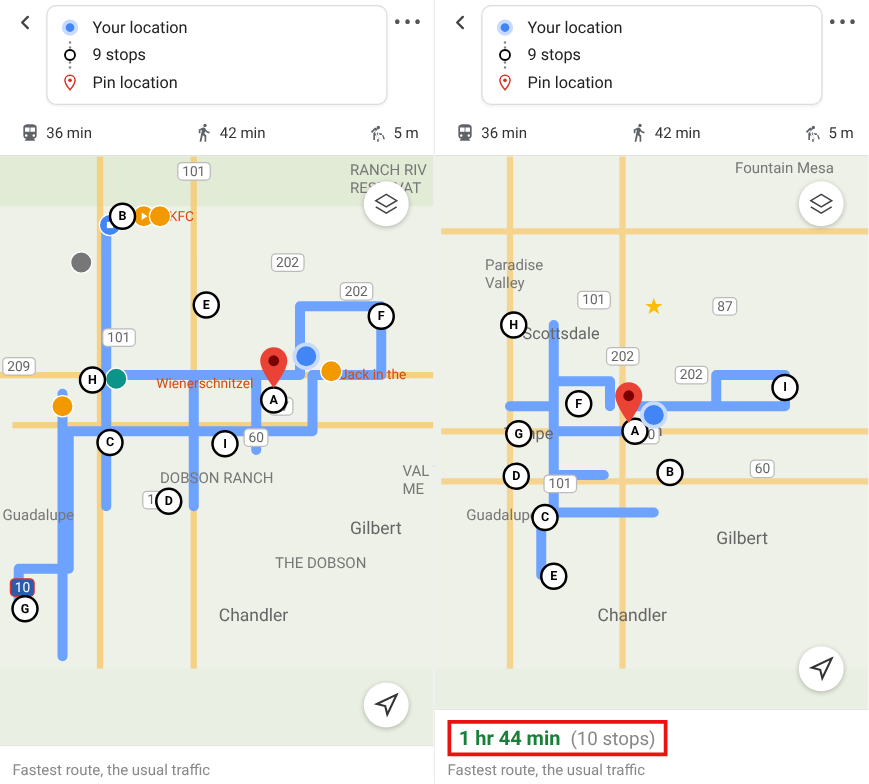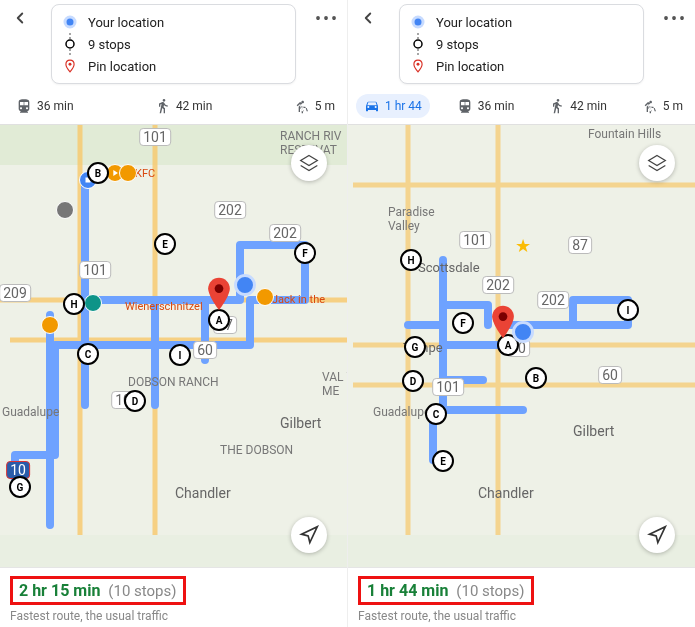--- a/index.html
+++ b/index.html
@@ -1,19 +1,19 @@
 <!DOCTYPE html>
 <html><head>
 <meta charset="utf-8">
 <style>
 html,body{margin:0;padding:0;font-family:-apple-system,BlinkMacSystemFont,"Segoe UI",Roboto,Arial,sans-serif;background:#fff}
 .wrap{display:flex;width:695px;height:627px}
 .panel{position:relative;width:50%;height:100%;display:flex;flex-direction:column;overflow:hidden}
 .panel+.panel{border-left:1px solid #eee}
-.topbar{display:flex;align-items:flex-start;padding:4px 6px 0 6px;gap:17px}
+.topbar{display:flex;align-items:flex-start;padding:4px 6px 0 6px;gap:3px}
 .back{width:28px;height:28px;display:flex;align-items:center;justify-content:center;cursor:pointer}
 .back svg{width:18px;height:18px}
 .routebox{flex:1;border:1px solid #dadce0;border-radius:8px;background:#fff;padding:6px 10px;box-shadow:0 1px 2px rgba(0,0,0,0.05)}
 .routebox .row{display:flex;align-items:center;gap:10px;height:22px;font-size:13px;color:#222}
 .dotcol{width:16px;display:flex;flex-direction:column;align-items:center}
 .dotcol .stem{display:flex;flex-direction:column;align-items:center;gap:2px;margin-top:-1px;margin-bottom:-1px}
 .dotcol .stem span{width:2px;height:2px;border-radius:50%;background:#888}
 .more{width:28px;height:28px;display:flex;align-items:center;justify-content:center;cursor:pointer;color:#555;font-size:18px;letter-spacing:2px}
 .modes{display:flex;align-items:center;justify-content:space-between;border-bottom:1px solid #e0e0e0;padding:4px 4px 6px 8px;margin-top:6px;gap:6px}
 .mode{display:flex;align-items:center;gap:5px;font-size:12px;color:#333;cursor:pointer;padding:4px 8px;border-radius:14px;white-space:nowrap}
@@ -22,21 +22,21 @@
 .maparea{position:relative;flex:1;background:#e9efe2;overflow:hidden}
 .mapsvg{position:absolute;inset:0}
 .layer-btn,.compass-btn{position:absolute;width:36px;height:36px;border-radius:50%;background:#fff;box-shadow:0 1px 4px rgba(0,0,0,0.25);display:flex;align-items:center;justify-content:center;cursor:pointer}
 .layer-btn{top:20px;right:20px}
 .compass-btn{bottom:14px;right:20px}
 .city-label{position:absolute;font-size:12px;color:#777;pointer-events:none}
 .poi-label{position:absolute;font-size:11px;color:#d9480f;pointer-events:none}
 .stop{position:absolute;width:18px;height:18px;border:2px solid #000;border-radius:50%;background:#fff;display:flex;align-items:center;justify-content:center;font-size:10px;font-weight:700;transform:translate(-50%,-50%)}
 .bluedot{position:absolute;width:16px;height:16px;border-radius:50%;background:#4285f4;border:3px solid #c7dbff;transform:translate(-50%,-50%)}
 .redpin{position:absolute;transform:translate(-50%,-100%)}
-.shield{position:absolute;font-size:14px;color:#666;background:#fff;border:1px solid #bbb;border-radius:4px;padding:0 3px;transform:translate(-50%,-50%)}
+.shield{position:absolute;font-size:11px;color:#666;background:#fff;border:1px solid #bbb;border-radius:4px;padding:0 3px;transform:translate(-50%,-50%)}
 .bottom{padding:8px 10px 4px 10px;border-top:1px solid #e5e5e5;background:#fff}
 .hl{display:inline-block;border:3px solid #e11;padding:2px 6px}
 .eta{font-size:16px;font-weight:700;color:#188038}
 .etastops{font-size:15px;color:#888;font-weight:400;margin-left:4px}
 .subtitle{font-size:12px;color:#888;margin-top:4px}
 .poi-dot{position:absolute;width:16px;height:16px;border-radius:50%;background:#f29900;border:1px solid #fff;transform:translate(-50%,-50%);display:flex;align-items:center;justify-content:center}
 .poi-blue{background:#4285f4}
 .poi-teal{background:#0d9488}
 .poi-star{position:absolute;color:#fbbc04;font-size:18px;transform:translate(-50%,-50%)}
 </style>
@@ -180,24 +180,20 @@
           </svg>
         </div>
       <div class="compass-btn">
           <svg width="20" height="20" viewBox="0 0 24 24" fill="none" stroke="#333" stroke-width="2">
             <polygon points="3 11 22 2 13 21 11 13 3 11"></polygon>
           </svg>
         </div>
     </div>
 
     <div class="bottom">
-      <span class="hl">
-        <span class="eta">2 hr 15 min</span>
-        <span class="etastops">(10 stops)</span>
-      </span>
       <div class="subtitle">Fastest route, the usual traffic</div>
     </div>
   </div>
 
   <div class="panel">
     <div class="topbar">
       <div class="back">
         <svg viewBox="0 0 24 24" fill="none" stroke="#444" stroke-width="2.5" stroke-linecap="round" stroke-linejoin="round">
             <polyline points="15 18 9 12 15 6"></polyline>
           </svg>
@@ -233,26 +229,20 @@
                 <path d="M12 2C8 2 5 5 5 9c0 5 7 13 7 13s7-8 7-13c0-4-3-7-7-7z" fill="none" stroke="#d93025" stroke-width="2"></path>
                 <circle cx="12" cy="9" r="2.5" fill="#d93025"></circle>
               </svg>
             </div>
             <span>Pin location</span>
           </div>
       </div>
       <div class="more">•••</div>
     </div>
     <div class="modes">
-      <div class="mode active">
-          <svg viewBox="0 0 24 24" fill="#1a73e8">
-            <path d="M18.9 6.5c-.2-.6-.8-1-1.4-1H6.5c-.6 0-1.2.4-1.4 1L3 12v7c0 .6.4 1 1 1h1c.6 0 1-.4 1-1v-1h12v1c0 .6.4 1 1 1h1c.6 0 1-.4 1-1v-7l-2.1-5.5zM6.5 15c-.8 0-1.5-.7-1.5-1.5S5.7 12 6.5 12s1.5.7 1.5 1.5S7.3 15 6.5 15zm11 0c-.8 0-1.5-.7-1.5-1.5s.7-1.5 1.5-1.5 1.5.7 1.5 1.5-.7 1.5-1.5 1.5zM5 11l1.5-4.5h11L19 11H5z"></path>
-          </svg>
-          <span>1 hr 44</span>
-        </div>
       <div class="mode">
           <svg viewBox="0 0 24 24" fill="#5f6368">
             <path d="M12 2c-4.4 0-8 .5-8 4v10c0 1.9 1.6 3.5 3.5 3.5L6 21v1h12v-1l-1.5-1.5c1.9 0 3.5-1.6 3.5-3.5V6c0-3.5-3.6-4-8-4zM7.5 17C6.7 17 6 16.3 6 15.5S6.7 14 7.5 14s1.5.7 1.5 1.5S8.3 17 7.5 17zm4-6H6V6h5.5v5zm1 0V6H18v5h-5.5zm4 6c-.8 0-1.5-.7-1.5-1.5s.7-1.5 1.5-1.5 1.5.7 1.5 1.5-.7 1.5-1.5 1.5z"></path>
           </svg>
           <span>36 min</span>
         </div>
       <div class="mode">
           <svg viewBox="0 0 24 24" fill="#5f6368">
             <path d="M13.5 5.5c1.1 0 2-.9 2-2s-.9-2-2-2-2 .9-2 2 .9 2 2 2zM9.8 8.9L7 23h2.1l1.8-8 2.1 2v6h2v-7.5l-2.1-2 .6-3C14.8 12 16.8 13 19 13v-2c-1.9 0-3.5-1-4.3-2.4l-1-1.6c-.4-.6-1-1-1.7-1-.3 0-.5.1-.8.1L6 8.3V13h2V9.6l1.8-.7"></path>
           </svg>
@@ -265,21 +255,21 @@
           <span>5 m</span>
         </div>
     </div>
 
     <div class="maparea">
       <svg class="mapsvg" viewBox="0 0 347 410">
         <rect width="347" height="410" fill="#eef1e7"></rect>
         <path d="M5 60 H347 M5 220 H347 M5 260 H347 M60 0 V410 M150 0 V410" stroke="#f7c86a" stroke-width="5" fill="none" opacity="0.7"></path>
         <path d="M155 200 H225 V175 H280 V200 H210 M95 135 V285 H175 M60 200 H95 M95 285 H85 V335 H95 M95 220 H155 M95 255 H135 M95 180 H140 V200" stroke="#6ea2ff" stroke-width="8" fill="none" stroke-linejoin="round" stroke-linecap="round"></path>
       </svg>
-      <div class="city-label" style="top:2px;left:240px">Fountain Hills</div>
+      <div class="city-label" style="top:2px;left:240px">Fountain Mesa</div>
       <div class="city-label" style="top:80px;left:40px;white-space:pre">Paradise
 Valley</div>
       <div class="city-label" style="top:135px;left:70px;font-size:13px;color:#666">Scottsdale</div>
       <div class="city-label" style="top:215px;left:55px;font-size:13px;color:#666">Tempe</div>
       <div class="city-label" style="top:213px;left:150px;font-size:13px;color:#666">Mesa</div>
       <div class="city-label" style="top:280px;left:25px">Guadalupe</div>
       <div class="city-label" style="top:298px;left:225px;font-size:14px;color:#666">Gilbert</div>
       <div class="city-label" style="top:360px;left:130px;font-size:14px;color:#666">Chandler</div>
       <div class="poi-star" style="top:120px;left:175px">★</div>
       <div class="shield" style="top:115px;left:127px">101</div>

